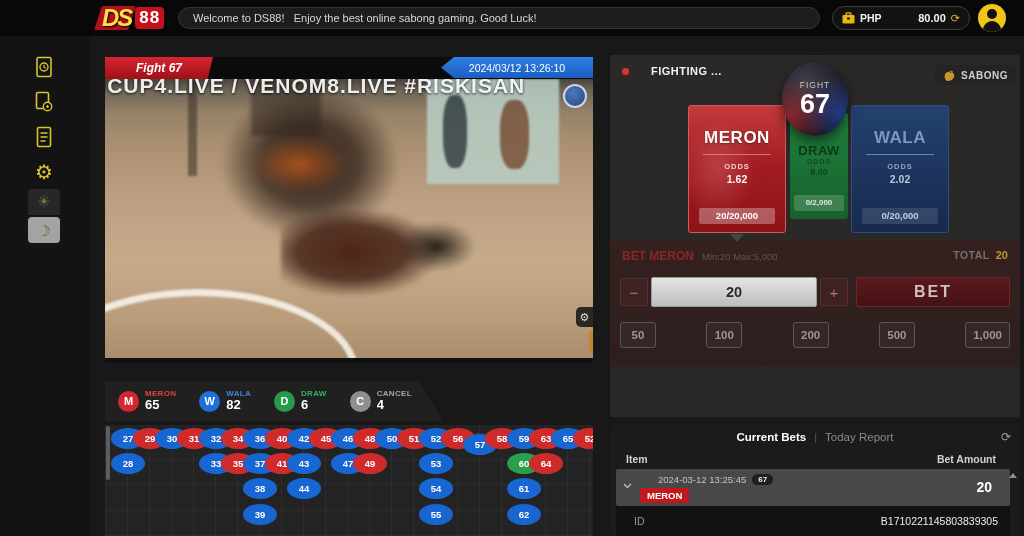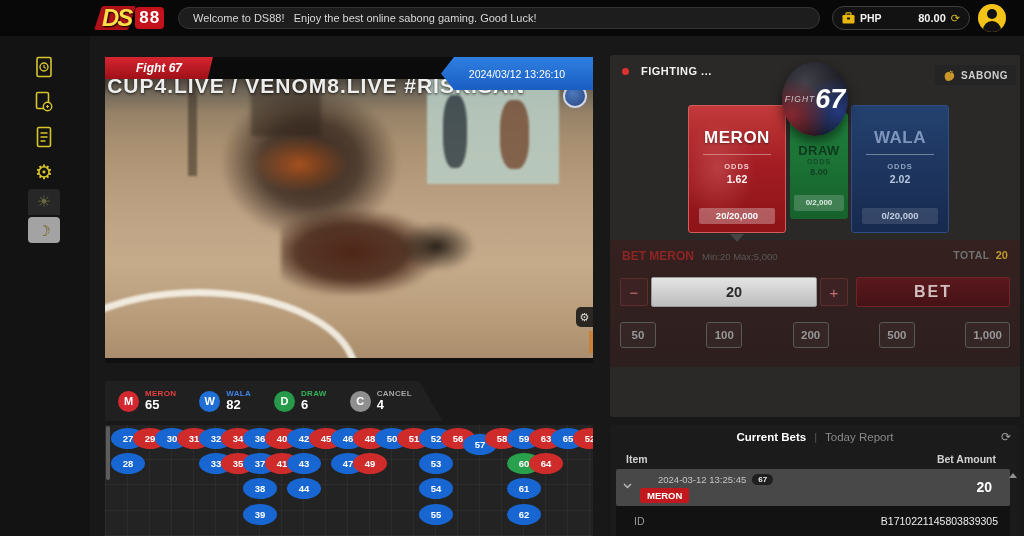--- a/index.html
+++ b/index.html
@@ -27,21 +27,21 @@
   .side-btn svg { display:block; }
   .glyph { font-size:20px; line-height:1; }
   .side-sun { top:153px; background:#272727; border-radius:4px 4px 0 0; color:#6d6d42; height:26px; }
   .side-sun .glyph { font-size:16px; }
   .side-moon { top:181px; background:#a3a3a3; border-radius:4px; color:#6b5c14; height:26px; }
   .side-moon .glyph { font-size:15px; }
 
   
   .video-header { position:absolute; left:105px; top:57px; width:488px; height:22px; background:#0b0b0b; z-index:12; }
   .fight-badge { position:absolute; left:0; top:0; width:108px; height:22px; background:linear-gradient(180deg,#d62530,#9f1018); color:#fff; font-size:12px; font-weight:bold; font-style:italic; display:flex; align-items:center; justify-content:center; clip-path:polygon(0 0,100% 0,95% 100%,0 100%); }
-  .ts-badge { position:absolute; right:0; top:0; width:152px; height:33px; background:linear-gradient(180deg,#2f7fe2,#1a5ec2); color:#fff; font-size:10.5px; display:flex; align-items:center; justify-content:center; clip-path:polygon(0 50%,13px 0,100% 0,100% 100%,13px 100%); }
+  .ts-badge { position:absolute; right:0; top:0; width:152px; height:21px; background:linear-gradient(180deg,#2f7fe2,#1a5ec2); color:#fff; font-size:10.5px; display:flex; align-items:center; justify-content:center; clip-path:polygon(0 50%,13px 0,100% 0,100% 100%,13px 100%); }
   .video-body { position:absolute; left:105px; top:79px; width:488px; height:284px; overflow:hidden; z-index:8;
     background:linear-gradient(180deg,#4a443c 0%,#6e6557 4%,#968268 12%,#ab9172 24%,#bda183 45%,#c6ab8b 65%,#b89c7a 85%,#a78b6a 100%); }
   .watermark { position:absolute; left:-14px; top:-5px; white-space:nowrap; color:rgba(255,255,255,0.92); font-size:21px; font-weight:bold; letter-spacing:1px; text-shadow:0 1px 3px rgba(0,0,0,0.8); }
   .poster { position:absolute; right:7%; top:0; width:27%; height:37%; background:#b9cfc6; opacity:.85; filter:blur(1px); }
   .poster:before { content:""; position:absolute; left:12%; top:15%; width:18%; height:70%; background:#3a4a52; border-radius:40%; }
   .poster:after { content:""; position:absolute; left:55%; top:20%; width:22%; height:66%; background:#7c5a44; border-radius:40%; }
   .vlogo { position:absolute; right:6px; top:5px; width:24px; height:24px; border-radius:50%; background:radial-gradient(circle at 40% 35%,#4a7cc8,#1c3f86); border:2px solid #d9e2f5; opacity:.9; }
   .post1 { position:absolute; left:17%; top:0; width:9px; height:34%; background:rgba(55,45,35,.55); filter:blur(1px); }
   .post2 { position:absolute; left:30%; top:0; width:70px; height:20%; background:rgba(50,42,34,.5); filter:blur(2px); }
   .rooster-a { position:absolute; left:24%; top:4%; width:36%; height:52%; background:radial-gradient(ellipse at 50% 50%, rgba(48,33,25,.95) 0%, rgba(48,33,25,.75) 40%, transparent 72%); filter:blur(2px); }
@@ -67,21 +67,21 @@
 
   
   .trend { position:absolute; left:105px; top:425px; width:488px; height:111px; background:#232323; overflow:hidden;
     background-image:repeating-linear-gradient(90deg, rgba(255,255,255,.045) 0 1px, transparent 1px 22px), repeating-linear-gradient(0deg, rgba(255,255,255,.045) 0 1px, transparent 1px 25.4px); }
   .trend-scrollbar { position:absolute; left:1px; top:1px; width:4px; height:54px; background:#5d5d5d; border-radius:2px; z-index:3; }
   .tcell { position:absolute; width:34px; height:21px; border-radius:50%; color:#fff; font-size:9.5px; font-weight:bold; display:flex; align-items:center; justify-content:center; }
   .tb { background:#1766d1; } .tr { background:#cf2b2b; } .tg { background:#28a04c; }
 
   
   .panel { position:absolute; left:610px; top:55px; width:410px; height:362px; background:#2b2928; border-radius:2px; z-index:6; }
-  .status-row { position:absolute; left:12px; top:10px; display:flex; align-items:center; gap:12px; }
+  .status-row { position:absolute; left:12px; top:10px; display:flex; align-items:center; gap:22px; }
   .status-dot { width:7px; height:7px; border-radius:50%; background:#e03131; }
   .status-text { color:#f2f2f2; font-size:11px; font-weight:bold; letter-spacing:.5px; }
   .sabong-badge { position:absolute; right:4px; top:10px; height:20px; background:#242424; border-radius:2px; display:flex; align-items:center; gap:5px; padding:0 8px; }
   .sabong-badge span { color:#cfcfcf; font-size:10px; font-weight:bold; letter-spacing:.5px; }
 
   .card { position:absolute; border-radius:3px; overflow:hidden; text-align:center; }
   .card-meron { left:78px; top:50px; width:98px; height:128px; background:linear-gradient(180deg,#c23a3a 0%,#a31d23 45%,#8c1317 100%); border:1px solid #d25c5c; z-index:2; }
   .card-meron:before { content:""; position:absolute; left:-10%; top:10%; width:80%; height:80%; background:radial-gradient(ellipse, rgba(255,160,160,.25), transparent 70%); }
   .card-draw { left:180px; top:58px; width:58px; height:106px; background:linear-gradient(180deg,#20813d 0%,#16612c 100%); z-index:1; }
   .card-wala { left:241px; top:50px; width:98px; height:128px; background:linear-gradient(180deg,#24416f 0%,#172a4f 100%); border:1px solid #2e4d82; z-index:2; }
@@ -95,21 +95,21 @@
   .odds-value { font-size:10.5px; font-weight:bold; margin-top:2px; }
   .card-meron .odds-value { color:#fff; } .card-wala .odds-value { color:#b9c7de; } .card-draw .odds-value { color:#123f24; font-size:9px; }
   .pool-pill { position:absolute; left:10%; bottom:8px; width:80%; height:16px; line-height:16px; border-radius:2px; font-size:9.5px; font-weight:bold; }
   .card-meron .pool-pill { background:rgba(255,255,255,.3); color:#fff; }
   .card-draw .pool-pill { background:rgba(255,255,255,.18); color:#dcead f; color:#dceadf; font-size:8px; left:7%; width:86%; }
   .card-wala .pool-pill { background:rgba(255,255,255,.12); color:#c3cfe2; }
   .sel-pointer { position:absolute; left:120px; top:179px; width:0; height:0; border-left:7px solid transparent; border-right:7px solid transparent; border-top:8px solid #454545; z-index:3; }
 
   .ball { position:absolute; left:172px; top:7px; width:66px; height:74px; border-radius:50%; z-index:4;
     background:radial-gradient(circle at 14% 72%, rgba(205,45,55,.6), transparent 48%), radial-gradient(circle at 86% 68%, rgba(45,85,205,.55), transparent 48%), radial-gradient(circle at 36% 28%, #41414b, #1a1a21 58%, #0b0b0f 100%);
-    box-shadow:0 5px 12px rgba(0,0,0,.55); display:flex; flex-direction:row; align-items:center; justify-content:center;font-style:italic; }
+    box-shadow:0 5px 12px rgba(0,0,0,.55); display:flex; flex-direction:column; align-items:center; justify-content:center; }
   .ball-label { color:#c9c9c9; font-size:8.5px; letter-spacing:1px; }
   .ball-number { color:#fff; font-size:27px; font-weight:bold; line-height:1.05; }
 
   .bet-zone { position:absolute; left:0; top:185px; width:410px; height:127px; background:linear-gradient(180deg,#35211f 0%,#2d1f1e 100%); }
   .bet-head { position:absolute; left:12px; top:9px; display:flex; align-items:baseline; gap:8px; }
   .bet-side { color:#8d2525; font-size:12px; font-weight:bold; }
   .bet-limits { color:#585858; font-size:9.5px; }
   .bet-total { position:absolute; right:12px; top:9px; display:flex; align-items:baseline; gap:6px; }
   .total-label { color:#707070; font-size:10.5px; font-weight:bold; letter-spacing:.5px; }
   .total-value { color:#bd9b2f; font-size:11px; font-weight:bold; }

